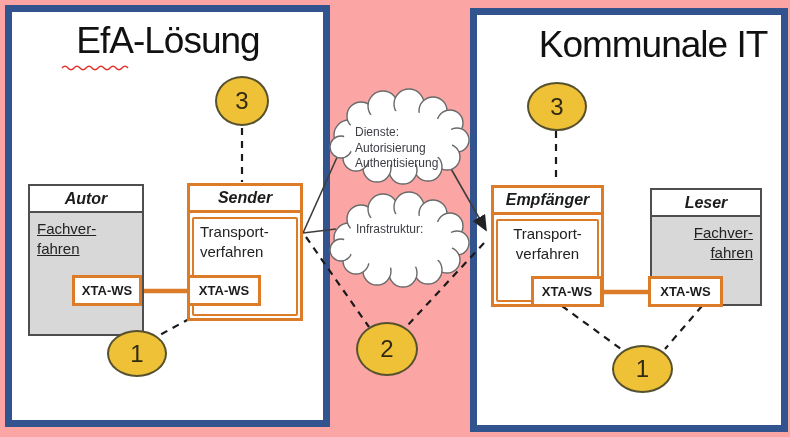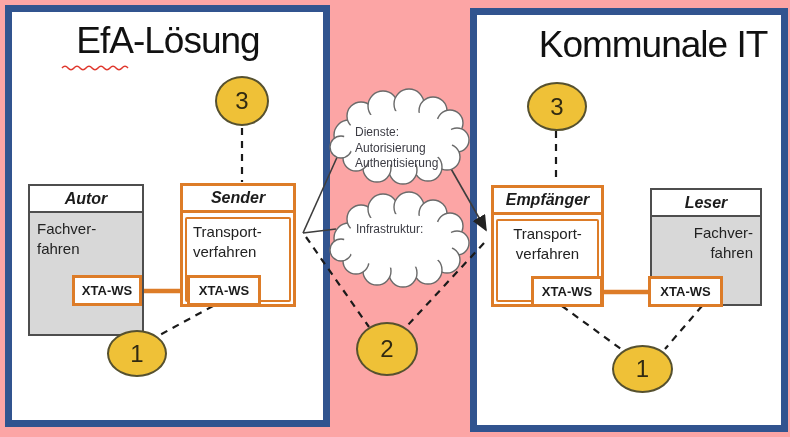--- a/index.html
+++ b/index.html
@@ -19,21 +19,21 @@
   
   .sysbox{position:absolute;box-sizing:border-box;background:#ffffff;z-index:3;}
   .graybox{border:2px solid #4e4e4e;}
   .orangebox{border:3px solid #dd7c28;}
   .sysbox .hdr{box-sizing:border-box;height:27px;display:flex;align-items:center;justify-content:center;
     font-size:16px;font-weight:bold;font-style:italic;background:#fff;}
   .graybox .hdr{border-bottom:2px solid #4e4e4e;}
   .orangebox .hdr{border-bottom:3px solid #dd7c28;}
   .sysbox .bod{position:absolute;left:0;right:0;top:27px;bottom:0;font-size:15px;line-height:1.3;
     white-space:pre-line;padding:6px 7px;box-sizing:border-box;color:#222;}
-  .graybox .bod{background:#d8d8d8;}
+  .graybox .bod{background:#d8d8d8;text-decoration:underline;}
   .inner-frame{position:absolute;left:2px;right:2px;top:31px;bottom:2px;border:2px solid #dd7c28;border-radius:2px;z-index:0;}
   .bod.left{text-align:left;}
   .bod.right{text-align:right;}
   .bod.center{text-align:center;}
   
   .chip{position:absolute;box-sizing:border-box;border:3px solid #dd7c28;border-radius:0;background:#ffffff;
     display:flex;align-items:center;justify-content:center;font-size:13px;font-weight:600;color:#1c1c1c;z-index:4;}
   
   .badge{position:absolute;box-sizing:border-box;background:#efc137;border:2px solid#56512f;border-radius:50%;
     display:flex;align-items:center;justify-content:center;font-size:24px;color:#312a12;z-index:4;}
@@ -116,21 +116,21 @@
 
   <div class="panel-title" id="title-left">EfA-Lösung</div>
   <div class="panel-title" id="title-right">Kommunale IT</div>
 
   <div class="sysbox graybox" style="left:28px;top:184px;width:116px;height:152px;">
     <div class="hdr">Autor</div>
     <div class="bod left">Fachver-
 fahren</div>
   </div>
 
-  <div class="sysbox orangebox" style="left:180px;top:183px;width:116px;height:124px;">
+  <div class="sysbox orangebox" style="left:187px;top:183px;width:116px;height:138px;">
     <div class="hdr">Sender</div>
     <div class="bod left" style="top:30px;padding-left:10px;">Transport-
 verfahren</div>
     <div class="inner-frame"></div>
   </div>
 
   <div class="chip" style="left:72px;top:275px;width:70px;height:31px;">XTA-WS</div>
   <div class="chip" style="left:187px;top:275px;width:74px;height:31px;">XTA-WS</div>
 
   <div class="sysbox orangebox" style="left:491px;top:185px;width:113px;height:122px;">

